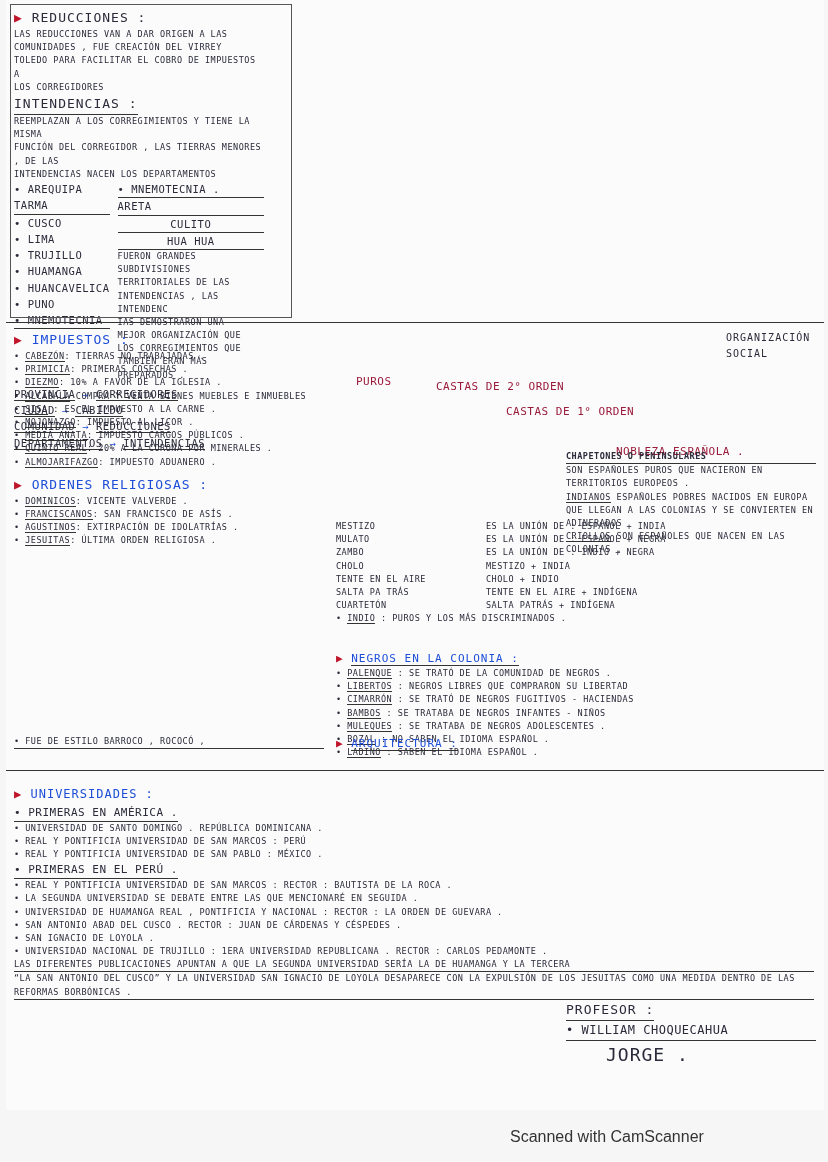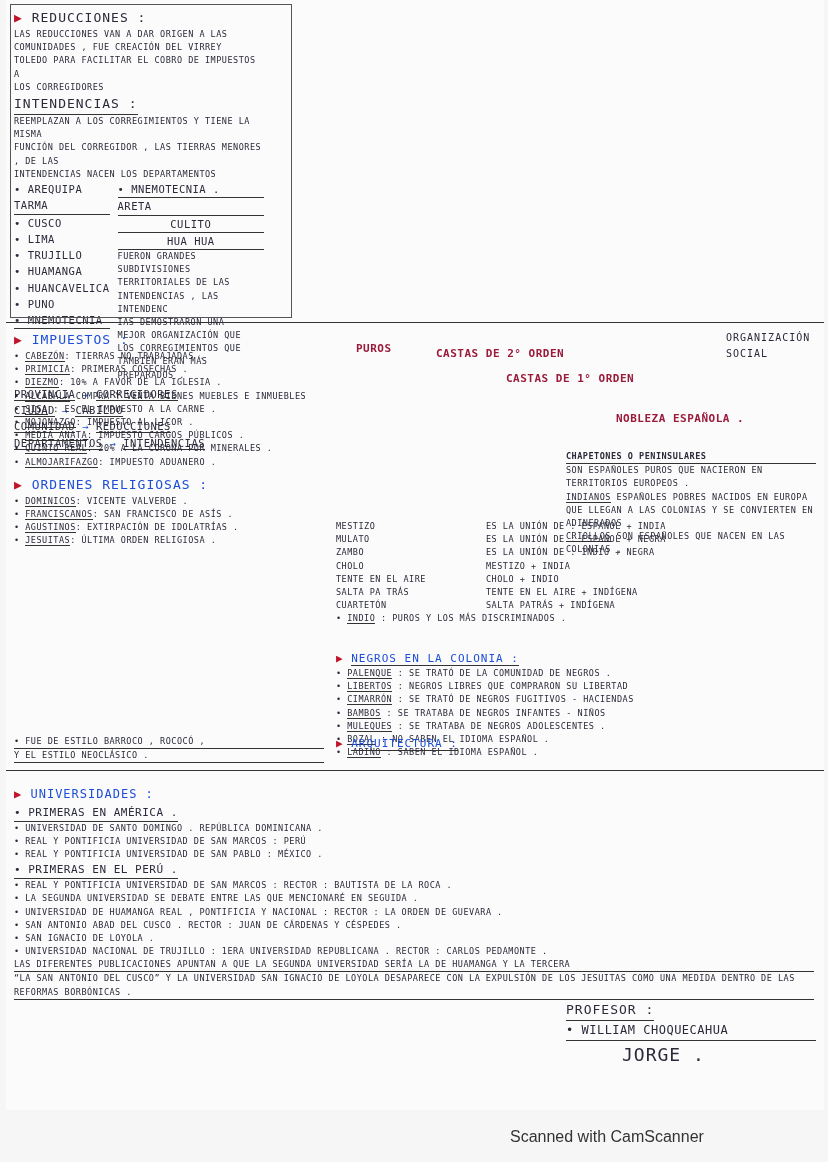--- a/index.html
+++ b/index.html
@@ -10,21 +10,21 @@
   .u{border-bottom:1px solid #333;}
   .col{position:absolute;}
   .title{font-size:13px;font-weight:normal;letter-spacing:1px;}
   .tri{color:#c0142a;}
   .bullet::before{content:"• ";}
   .hline{position:absolute;border-top:1.5px solid #333;}
   .box{position:absolute;border:1.5px solid #333;}
   .footer{position:absolute;left:510px;top:1128px;font-family:"Liberation Sans",sans-serif;font-size:16px;color:#333;text-align:center;}
   .item{white-space:nowrap;}
   .small{font-size:8.5px;}
-  .caste-header{position:absolute;color:#9a1a3a;font-size:11px;font-weight:bold;}
+  .caste-header{position:absolute;color:#9a1a3a;font-size:11px;font-weight:normal;margin-top:33px;}
 </style>
 </head>
 <body>
 
 <div class="page">
 
   <div class="col hw" style="left:8px;top:8px;width:250px;">
     <div class="title"><span class="tri">▶</span> <span>REDUCCIONES :</span></div>
     <div class="small">LAS REDUCCIONES VAN A DAR ORIGEN A LAS</div>
     <div class="small">COMUNIDADES , FUE CREACIÓN DEL VIRREY</div>
@@ -129,21 +129,20 @@
     <div class="item bullet"><span class="u">MULEQUES</span> <span>: SE TRATABA DE NEGROS ADOLESCENTES .</span></div>
     <div class="item bullet"><span class="u">BOZAL</span> <span>: NO SABEN EL IDIOMA ESPAÑOL .</span></div>
     <div class="item bullet"><span class="u">LADINO</span> <span>: SABEN EL IDIOMA ESPAÑOL .</span></div>
   </div>
 
   <div class="col hw small" style="left:330px;top:735px;width:300px;">
     <div class="title" style="font-size:11px"><span class="tri">▶</span> <span class="red u">ARQUITECTURA :</span></div>
   </div>
   <div class="col hw small" style="left:8px;top:735px;width:310px;">
     <div class="item u">• FUE DE ESTILO BARROCO , ROCOCÓ ,</div>
-    <div class="item u">Y EL ESTILO NEOCLÁSICO .</div>
   </div>
 
   <div class="col hw small" style="left:8px;top:785px;width:800px;">
     <div class="title" style="font-size:12px"><span class="tri">▶</span> <span class="red">UNIVERSIDADES :</span></div>
     <div class="item bullet u" style="font-size:11px;display:inline-block">PRIMERAS EN AMÉRICA .</div>
     <div class="item bullet">UNIVERSIDAD DE SANTO DOMINGO . REPÚBLICA DOMINICANA .</div>
     <div class="item bullet">REAL Y PONTIFICIA UNIVERSIDAD DE SAN MARCOS : PERÚ</div>
     <div class="item bullet">REAL Y PONTIFICIA UNIVERSIDAD DE SAN PABLO : MÉXICO .</div>
     <div class="item bullet u" style="font-size:11px;display:inline-block">PRIMERAS EN EL PERÚ .</div>
     <div class="item bullet">REAL Y PONTIFICIA UNIVERSIDAD DE SAN MARCOS : RECTOR : BAUTISTA DE LA ROCA .</div>
@@ -152,17 +151,17 @@
     <div class="item bullet">SAN ANTONIO ABAD DEL CUSCO . RECTOR : JUAN DE CÁRDENAS Y CÉSPEDES .</div>
     <div class="item bullet">SAN IGNACIO DE LOYOLA .</div>
     <div class="item bullet">UNIVERSIDAD NACIONAL DE TRUJILLO : 1ERA UNIVERSIDAD REPUBLICANA . RECTOR : CARLOS PEDAMONTE .</div>
     <div class="u">LAS DIFERENTES PUBLICACIONES APUNTAN A QUE LA SEGUNDA UNIVERSIDAD SERÍA LA DE HUAMANGA Y LA TERCERA</div>
     <div class="u">“LA SAN ANTONIO DEL CUSCO” Y LA UNIVERSIDAD SAN IGNACIO DE LOYOLA DESAPARECE CON LA EXPULSIÓN DE LOS JESUITAS COMO UNA MEDIDA DENTRO DE LAS REFORMAS BORBÓNICAS .</div>
   </div>
 
   <div class="col hw" style="left:560px;top:1000px;width:250px;">
     <div class="title u" style="display:inline-block">PROFESOR :</div>
     <div class="item bullet u" style="font-size:12px">WILLIAM CHOQUECAHUA</div>
-    <div class="title" style="font-size:18px;margin-left:56px">JORGE .</div>
+    <div class="title" style="font-size:18px;margin-left:40px">JORGE .</div>
   </div>
 </div>
 
 <div class="footer">Scanned with CamScanner</div>
 
 </body></html>

